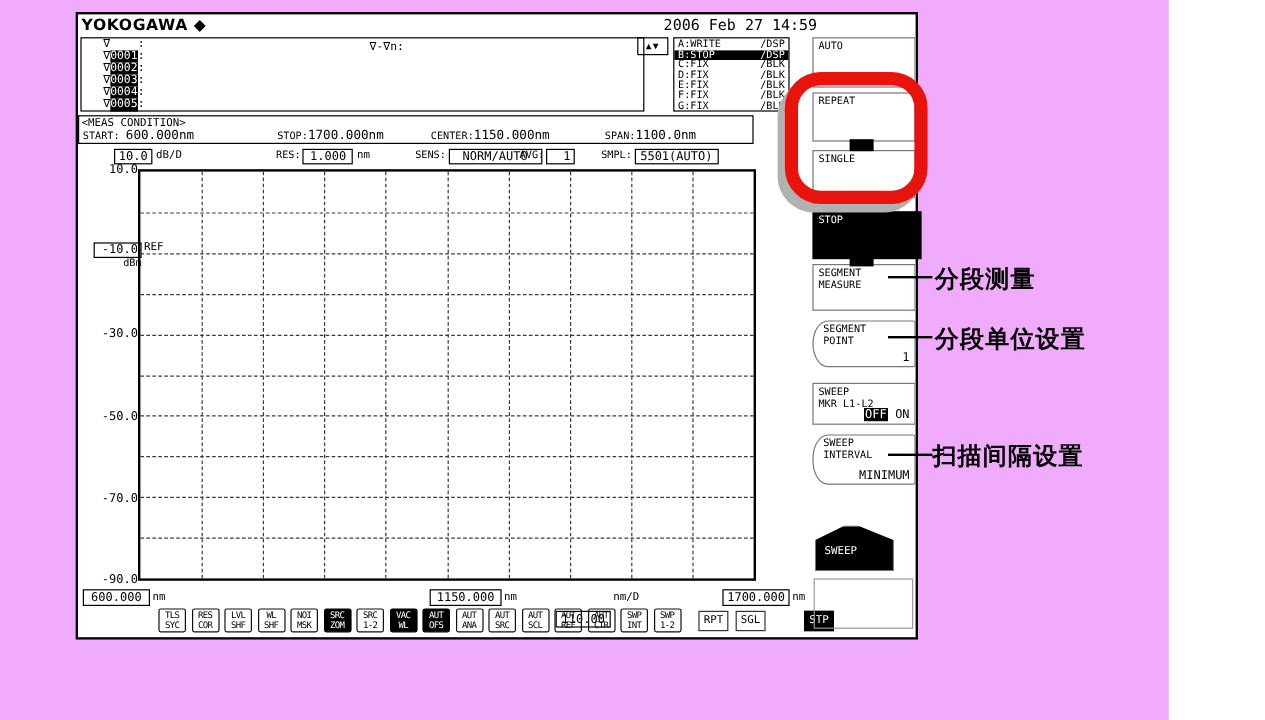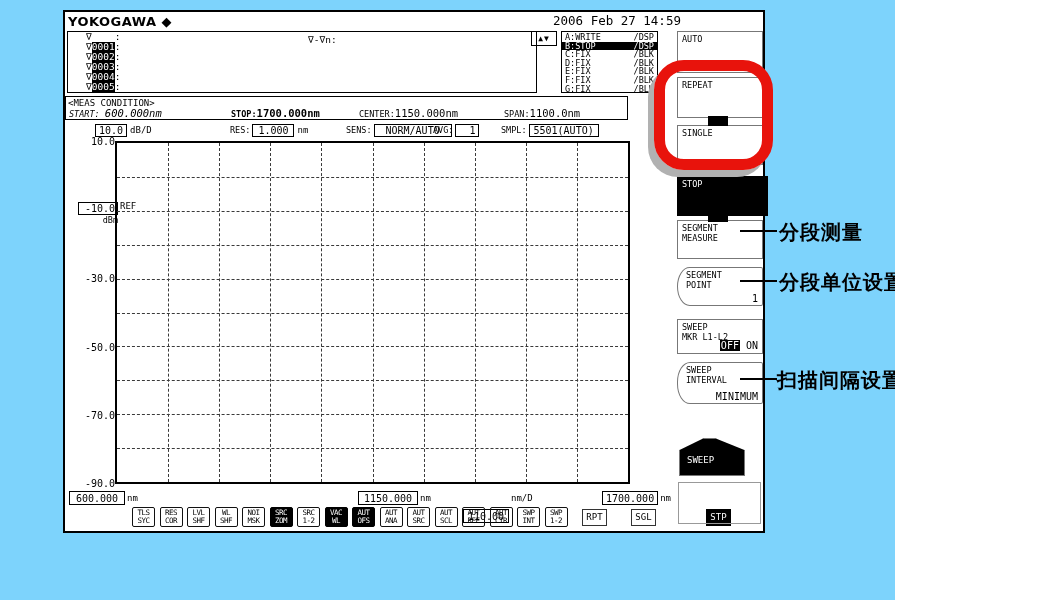--- a/index.html
+++ b/index.html
@@ -1,16 +1,16 @@
 <!DOCTYPE html>
 <html><head>
 <meta charset="utf-8">
 <style>
   html,body{margin:0;padding:0;background:#fff;}
-  #stage{position:relative;width:895px;height:600px;background:#7dd3fc;overflow:hidden;
+  #stage{position:relative;width:974px;height:600px;background:#f0abfc;overflow:hidden;
          font-family:"DejaVu Sans Mono", monospace;color:#000;}
   .abs{position:absolute;}
   
   #screen{position:absolute;left:63px;top:10px;width:702px;height:523px;
           border:2px solid #000;box-sizing:border-box;background:#fff;}
   #logo{left:3px;top:2px;font-family:"DejaVu Sans",sans-serif;font-weight:bold;
         font-size:13px;letter-spacing:0.5px;}
   #datetime{left:488px;top:1px;font-size:12.5px;white-space:pre;}
   
   #trace-list{left:2px;top:19px;width:470px;height:62px;border:1px solid #000;box-sizing:border-box;}
@@ -53,21 +53,21 @@
   .xunit{font-size:9px;margin-left:2px;}
   
   #statusbar{left:67px;top:495px;display:flex;align-items:center;gap:4.5px;}
   .ind{width:23px;height:20px;border:1.5px solid #111;border-radius:2px;box-sizing:border-box;
        display:flex;flex-direction:column;justify-content:center;align-items:center;
        font-size:7.5px;line-height:8px;letter-spacing:-0.5px;}
   .ind.on{background:#000;color:#fff;border-color:#000;}
   .mode{width:25px;height:17px;border:1.5px solid #333;box-sizing:border-box;text-align:center;
         font-size:9px;line-height:14px;margin-left:2px;}
   .mode.on{background:#000;color:#fff;border-color:#000;margin-left:28px;}
-  #mode-group{margin-left:8px;display:flex;align-items:center;gap:22px;}
+  #mode-group{margin-left:8px;display:flex;align-items:center;gap:4px;}
   
   .sk{left:612px;width:86px;border:1.5px solid #777;box-sizing:border-box;background:#fff;
       font-size:8.5px;line-height:9.5px;padding:3px 0 0 4px;}
   .sk .skval{position:absolute;right:4px;bottom:2px;font-size:10px;}
   .sk.curved{border-radius:13px 2px 2px 13px / 20px 2px 2px 20px;}
   #sk-stop{left:612px;width:86px;background:#000;color:#fff;border:none;padding:3px 0 0 5px;
            font-size:8.5px;}
   .tab{left:643px;width:20px;height:10px;background:#000;z-index:3;}
   .offon{position:absolute;right:4px;bottom:3px;font-size:10px;}
   .offon .inv{background:#000;color:#fff;padding:0 1px;}
@@ -131,22 +131,22 @@
           <span>/BLK</span>
         </div>
       <div class="trow">
           <span>G:FIX</span>
           <span>/BLK</span>
         </div>
     </div>
 
     <div class="abs" id="meas-box">
       <div class="abs" id="meas-title">&lt;MEAS CONDITION&gt;</div>
-      <div class="abs mc" style="left:3px;font-style:italic;"><span>START:</span> <span class="val">600.000nm</span></div>
-      <div class="abs mc" style="left:165px;font-weight:bold;"><span>STOP:</span><span class="val">1700.000nm</span></div>
+      <div class="abs mc" style="left:3px;"><span>START:</span> <span class="val">600.000nm</span></div>
+      <div class="abs mc" style="left:165px;"><span>STOP:</span><span class="val">1700.000nm</span></div>
       <div class="abs mc" style="left:293px;"><span>CENTER:</span><span class="val">1150.000nm</span></div>
       <div class="abs mc" style="left:438px;"><span>SPAN:</span><span class="val">1100.0nm</span></div>
     </div>
 
     <div class="abs pgroup" style="left:30px;">
       <span class="vbox">10.0</span>
       <span class="plabel" style="margin-left:3px;font-size:9px;">dB/D</span>
     </div>
     <div class="abs pgroup" style="left:165px;">
       <span class="plabel">RES:</span>

